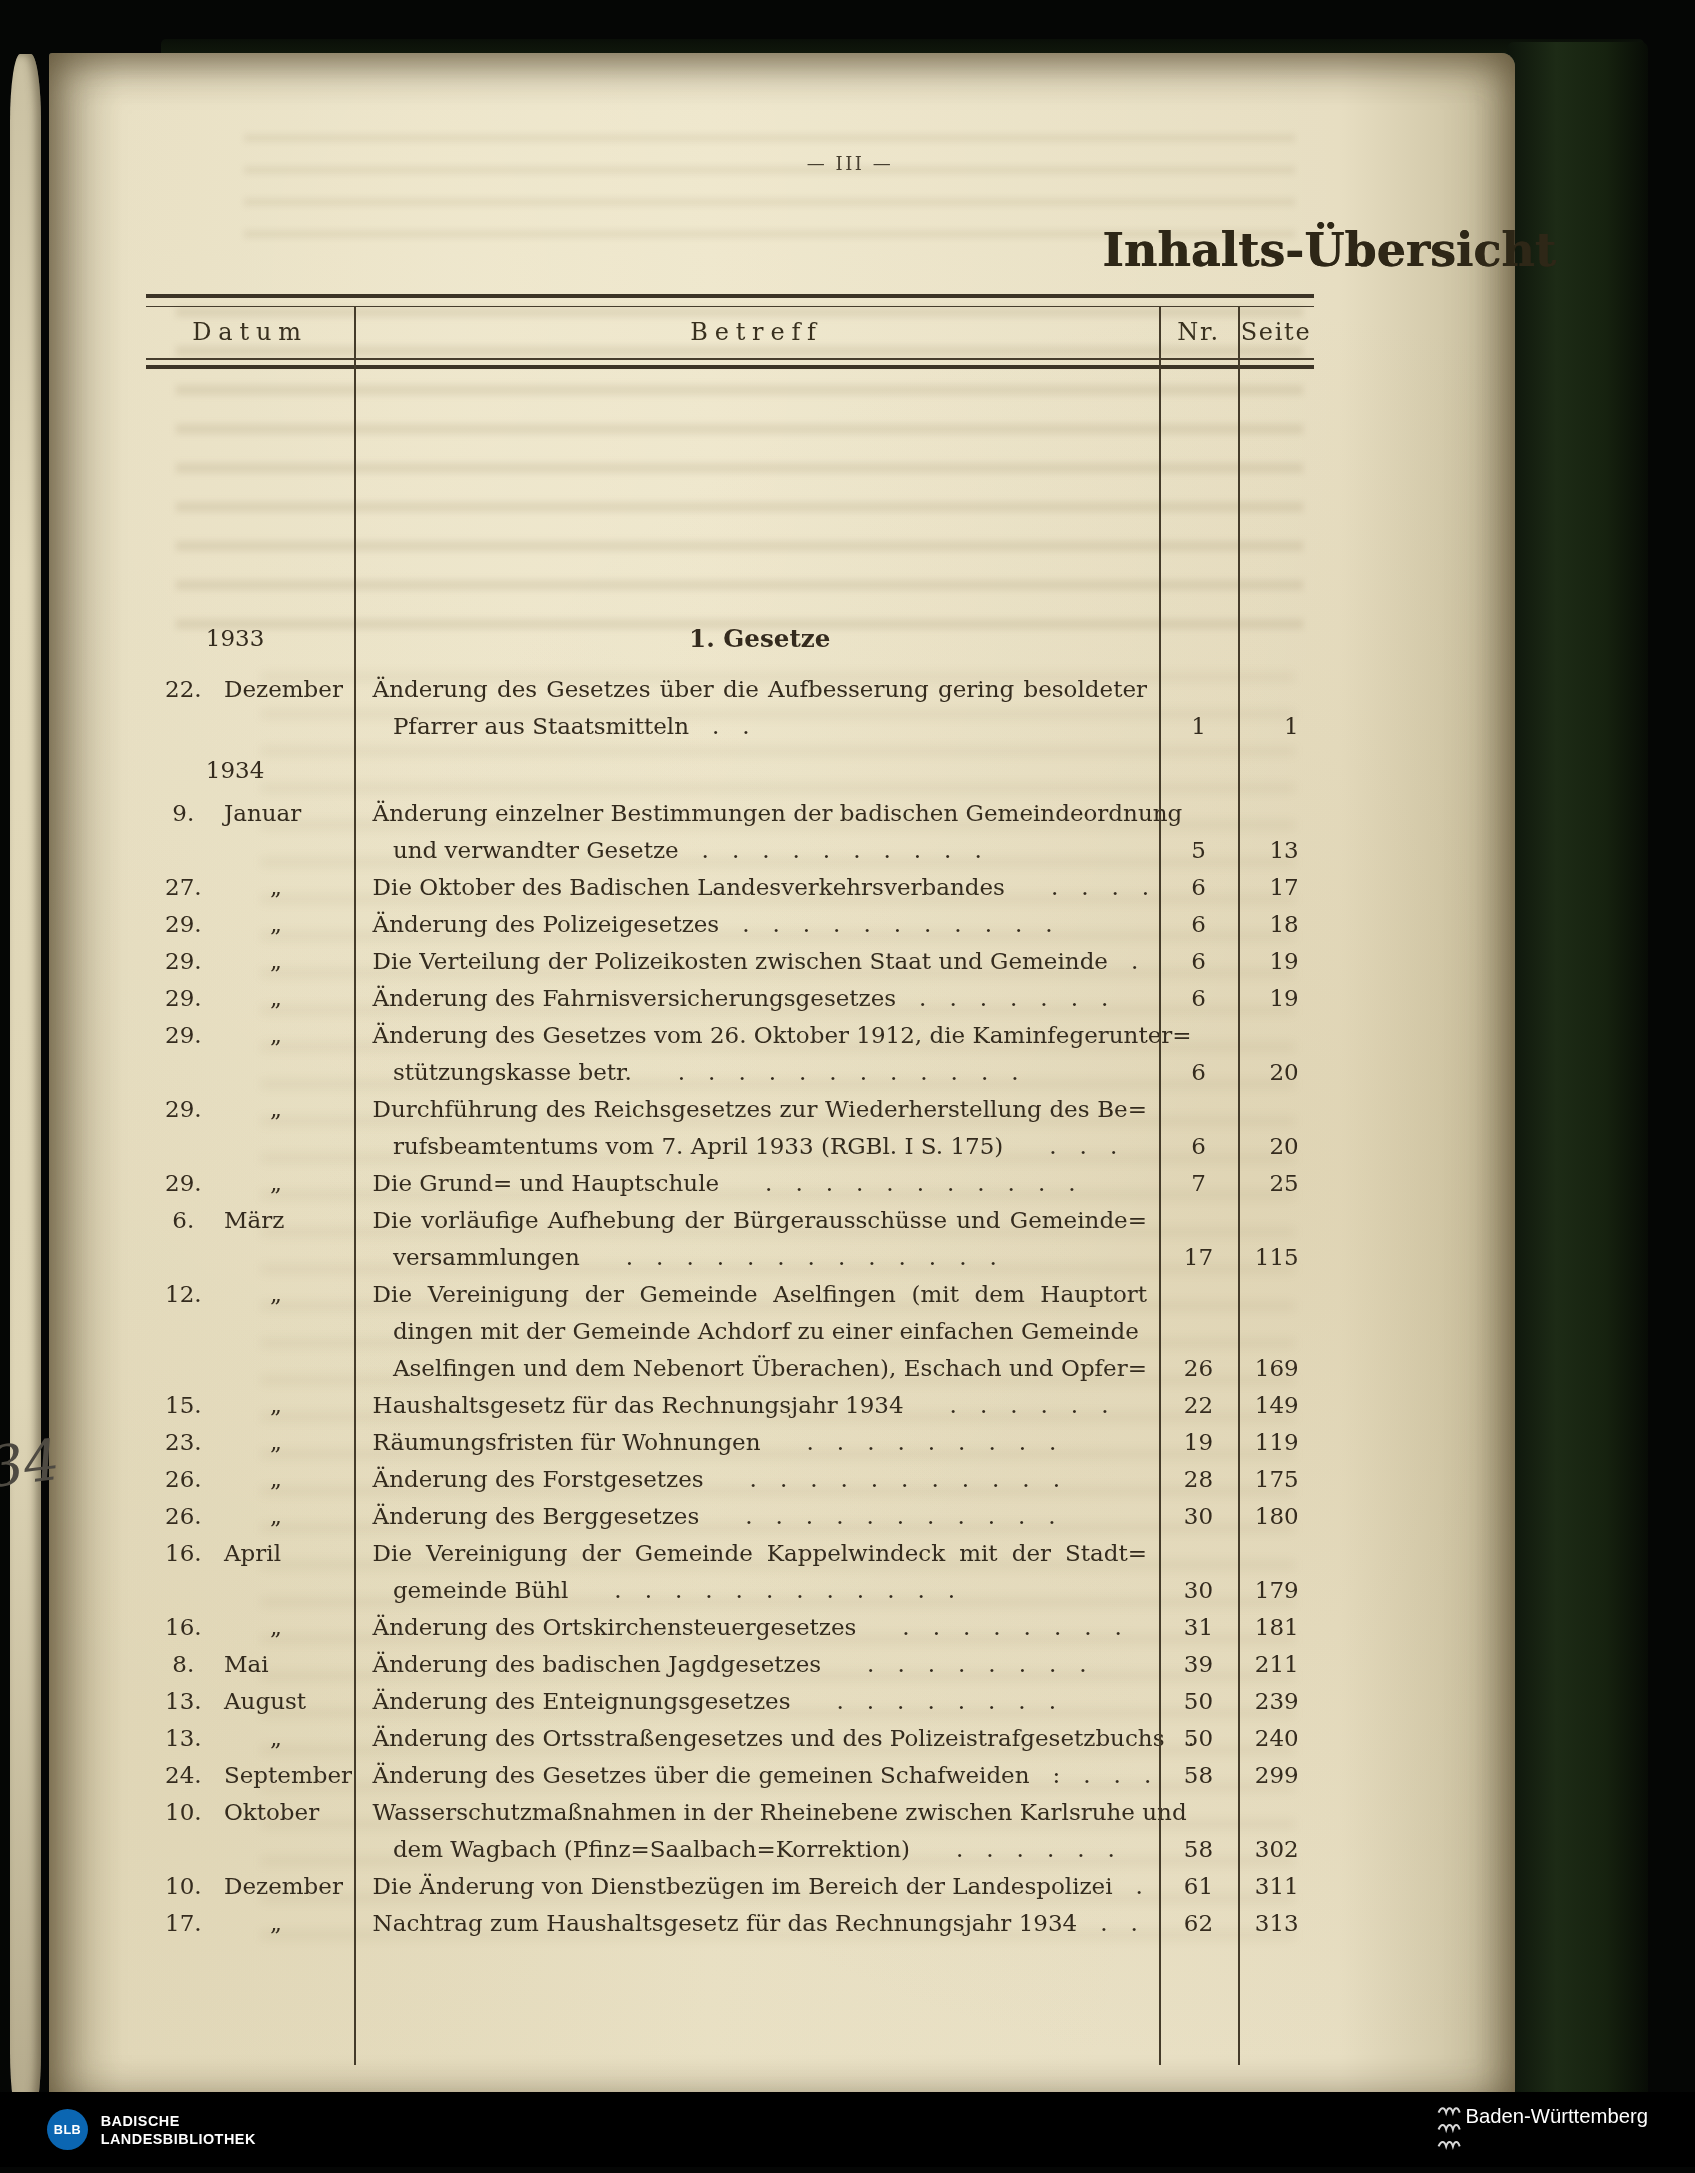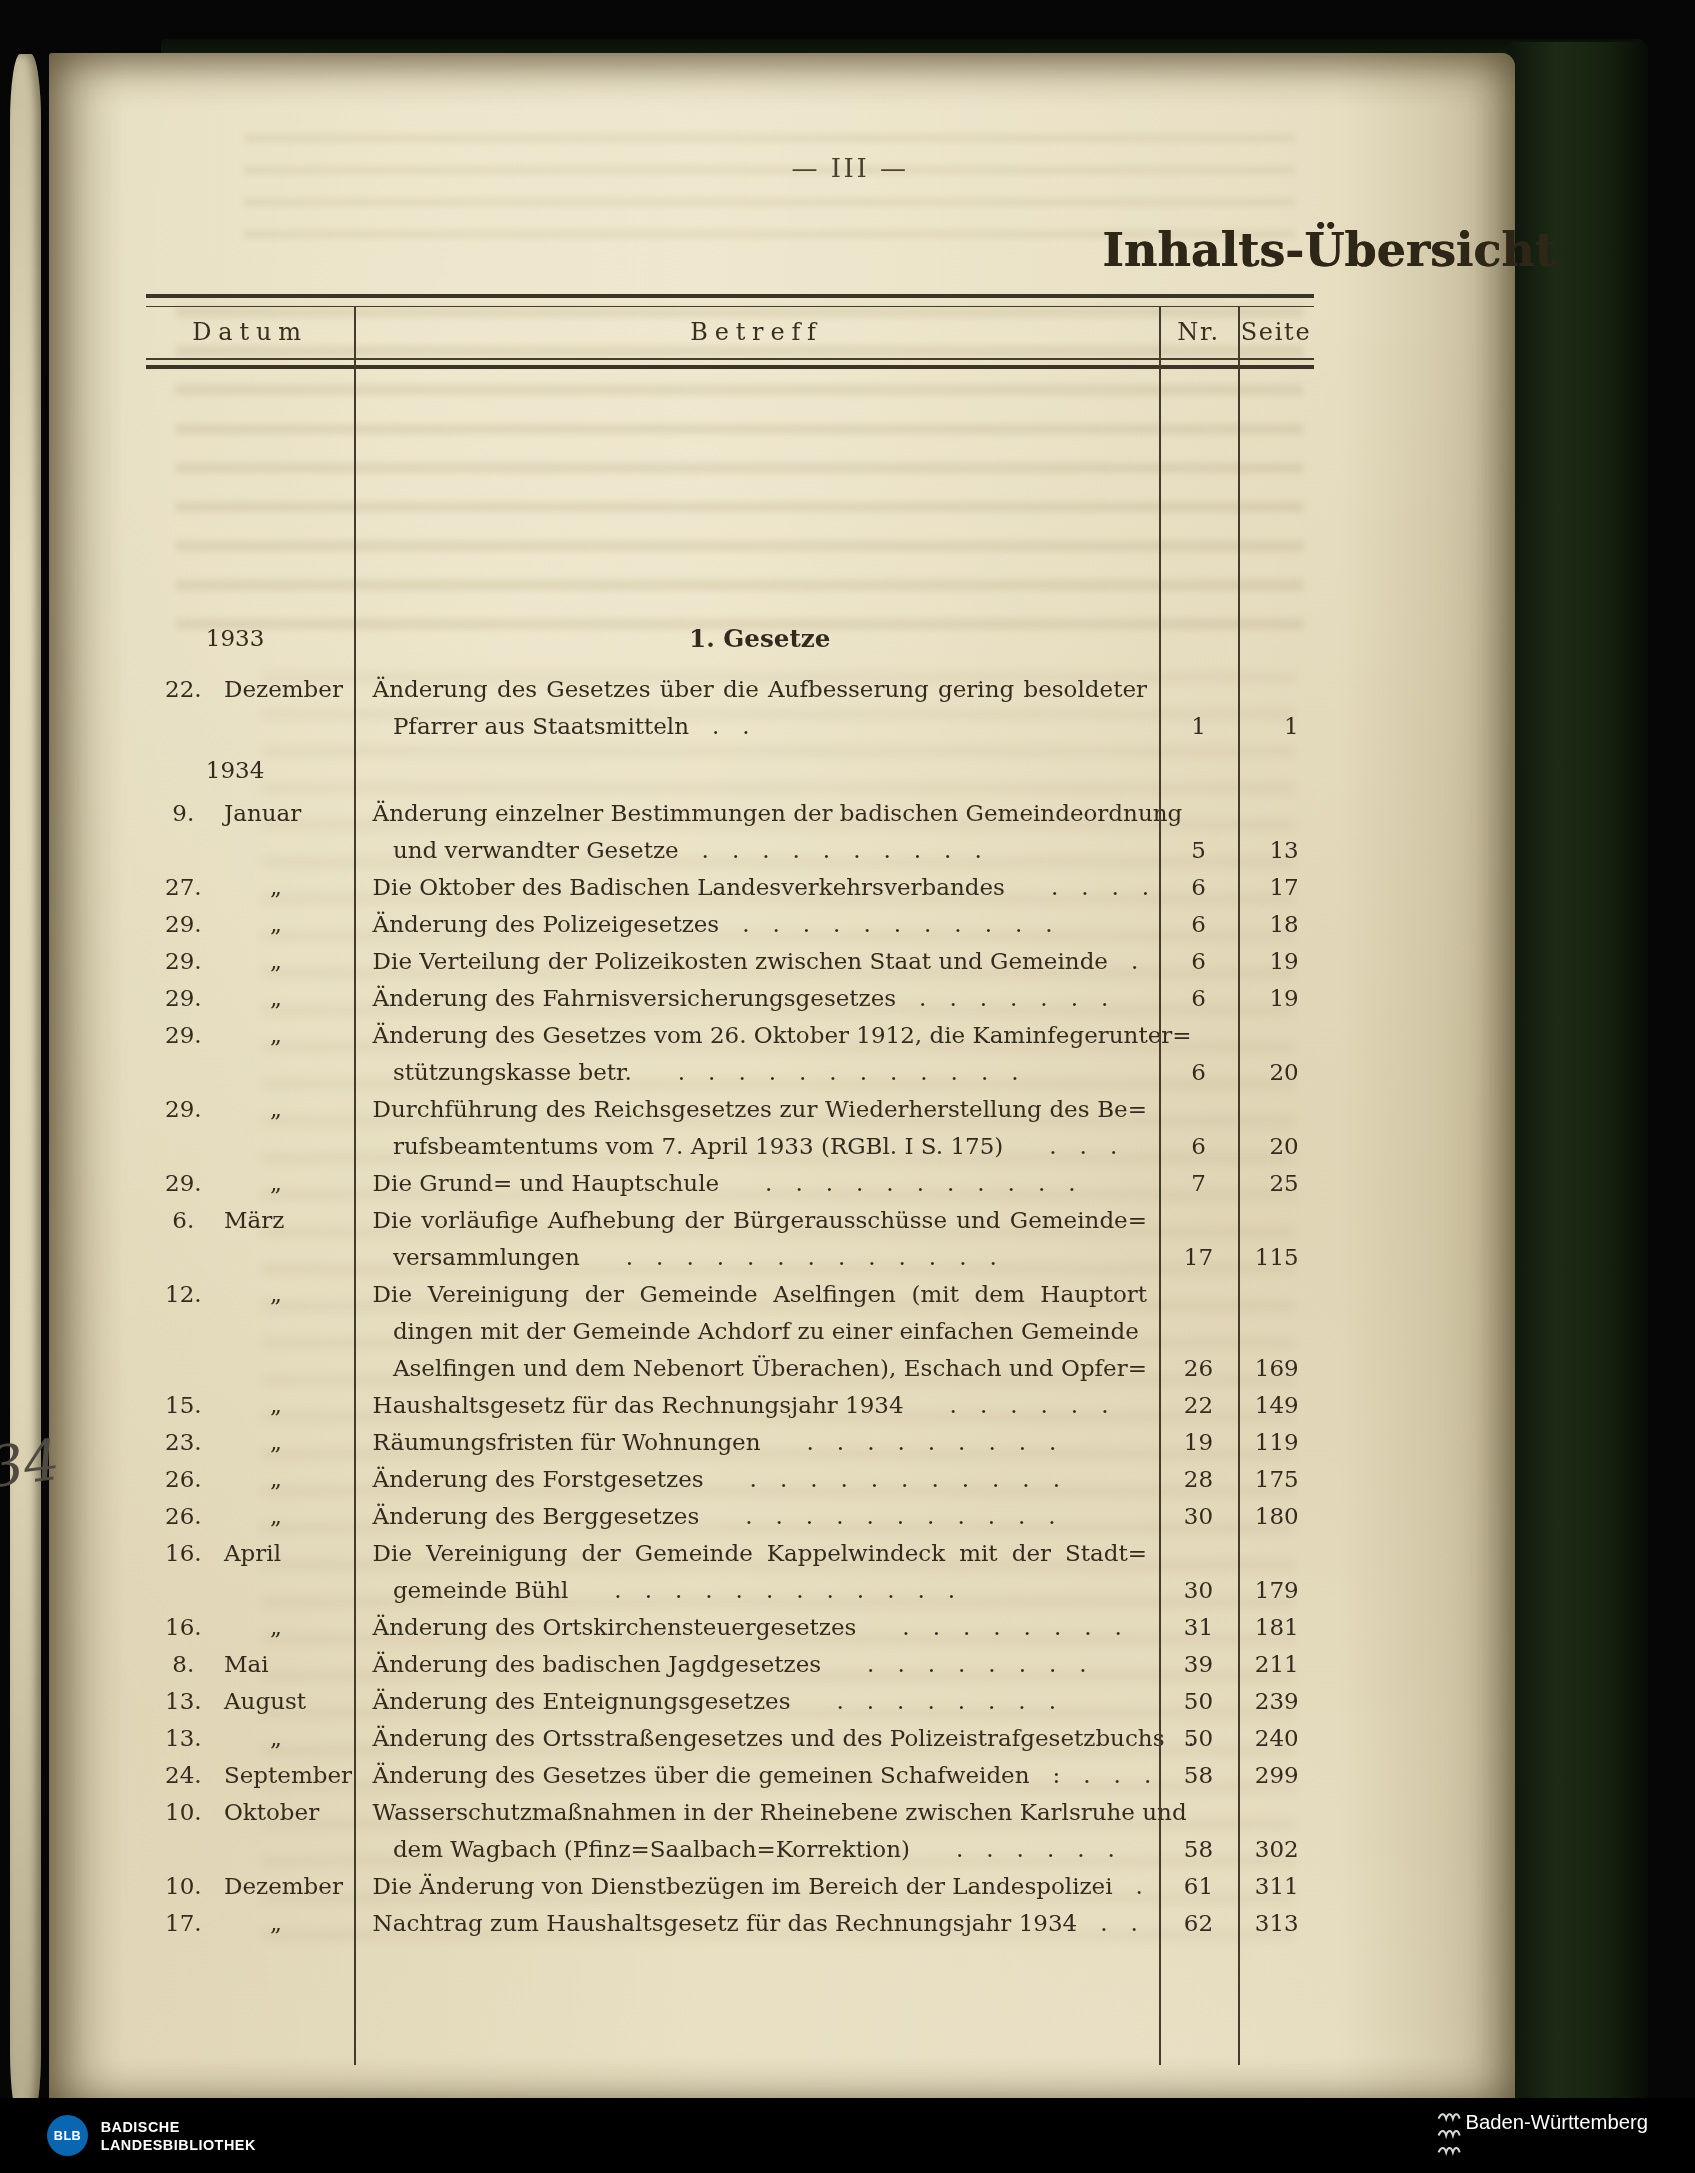--- a/index.html
+++ b/index.html
@@ -61,21 +61,21 @@
         filter: blur(3.4px); }
   .g2 { left: 212px; top: 619px; width: 1034px; height: 1288px;
         background: repeating-linear-gradient(180deg, rgba(138,118,78,.07) 0 10.2px, transparent 10.2px 37px);
         filter: blur(4.2px); }
   .g3 { left: 195px; top: 81px; width: 1051px; height: 110px;
         background: repeating-linear-gradient(180deg, rgba(138,118,78,.11) 0 8.5px, transparent 8.5px 32px);
         filter: blur(3.4px); }
 
   .pageno {
     position: absolute; top: 100px; left: 0; width: 100%;
-    text-align: center; font-size: 26px; letter-spacing: 2.5px;
+    text-align: center; font-size: 18px; letter-spacing: 2.5px;
     color: #473f30; transform: translateX(68px);
   }
   .doc-title {
     position: absolute; top: 159px; left: 0; width: 100%;
     text-align: right; font-size: 46px; font-weight: bold;
     color: #2e2717; transform: translateX(41px);
     text-shadow: 0.5px 0 0 #2e2717;
     margin-top: 11px;
   }
 
@@ -123,21 +123,21 @@
 
   .cell-nr, .cell-seite {
     display: flex; flex-direction: column; justify-content: flex-end;
     line-height: 37px;
   }
   .cell-nr { text-align: center; }
   .cell-seite { text-align: right; padding-right: 15.3px; }
 
   
   .footer {
-    position: absolute; left: 0; bottom: 0; width: 1695px; height: 75px;
+    position: absolute; left: 0; bottom: 6px; width: 1695px; height: 75px;
     background: #000; z-index: 6;
     display: flex; align-items: center; justify-content: space-between;
     padding: 0 47px; box-sizing: border-box;
     font-family: "Liberation Sans", sans-serif;
   }
   .blb-wrap { display: flex; align-items: center; gap: 12.7px; }
   .blb-circle {
     width: 41px; height: 41px; border-radius: 50%;
     background: var(--blb-blue, #0b66b2); color: #fff;
     display: flex; align-items: center; justify-content: center;

